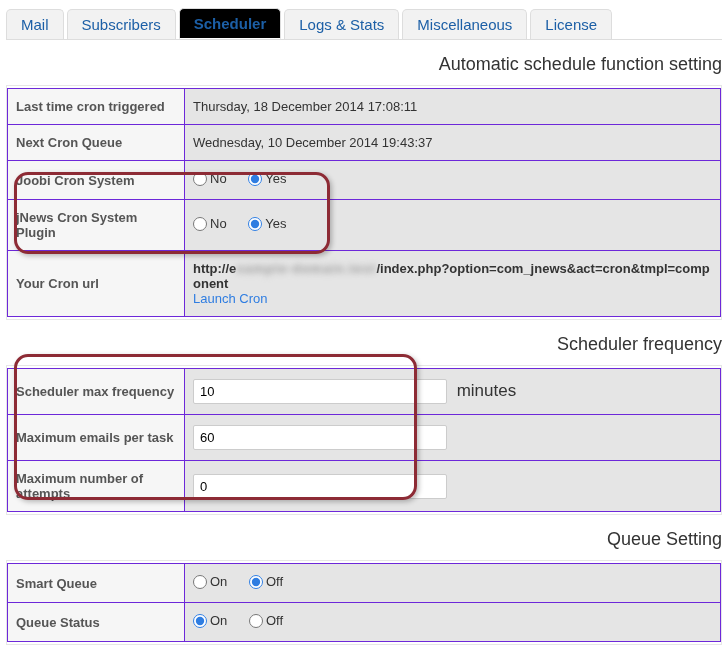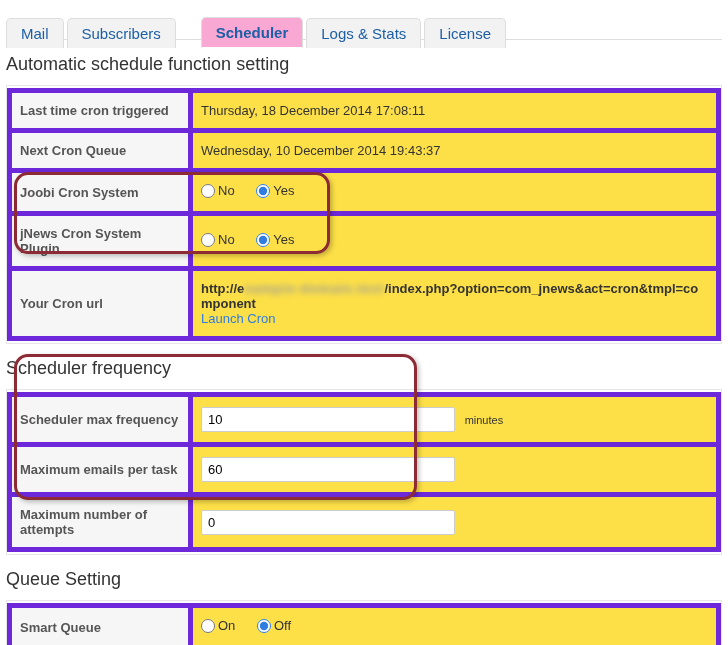--- a/index.html
+++ b/index.html
@@ -23,60 +23,60 @@
     padding: 6px 14px 6px;
     font-size: 15px;
     color: #1c5fa6;
     border: 1px solid #ddd;
     border-bottom: none;
     margin-right: 3px;
     border-top-left-radius: 5px;
     border-top-right-radius: 5px;
     background: #f2f2f2;
     position: relative;
-    top: 9px;
+    top: 0;
     cursor: pointer;
     white-space: nowrap;
   }
   .tab.active {
-    background: #f9a8d4;
+    background: #000000;
     border-bottom: 1px solid #fff;
     color: #1c5fa6;
     font-weight: 700;
-    margin-left: 22px;
   }
   .section-title {
     font-size: 18px;
     font-weight: 400;
     color: #333;
     margin: 14px 0 10px 0;
+    text-align: right;
   }
   .panel {
     border: 1px solid #e6e6e6;
     border-left: 1px solid #e6e6e6;
     padding: 2px 0;
   }
   table.settings {
     width: 100%;
     border-collapse: collapse;
   }
   table.settings td {
-    border: 5px solid #6d28d9;
+    border: 1px solid #6d28d9;
     padding: 10px 8px;
     vertical-align: middle;
     font-size: 13px;
   }
   table.settings td.label {
     width: 160px;
     background: #f6f6f6;
     color: #555;
     font-weight: 700;
   }
   table.settings td.value {
-    background: #fde047;
+    background: #e5e5e5;
   }
   .radio-row label {
     font-size: 13px;
     margin-right: 18px;
     display: inline-flex;
     align-items: flex-end;
     gap: 2px;
   }
   .radio-row input[type=radio]{
     accent-color: #2f7de1;
@@ -96,21 +96,21 @@
   }
   input.text {
     width: 254px;
     padding: 4px 6px;
     font-size: 13px;
     border: 1px solid #ccc;
     border-radius: 2px;
     box-sizing: border-box;
   }
   .hint {
-    font-size: 11px;
+    font-size: 17px;
     color: #333;
     margin-left: 6px;
   }
   
   .highlight-overlay {
     position: absolute;
     border: 3px solid #8d2b35;
     border-radius: 14px;
     pointer-events: none;
     box-shadow: 2px 2px 5px rgba(0,0,0,0.25);
@@ -129,20 +129,21 @@
 </head>
 <body>
 
 <div class="pos-rel">
 
   <div class="tabs">
     <div class="tab"><span>Mail</span></div>
     <div class="tab"><span>Subscribers</span></div>
     <div class="tab active"><span>Scheduler</span></div>
     <div class="tab"><span>Logs &amp; Stats</span></div>
+    <div class="tab"><span>Miscellaneous</span></div>
     <div class="tab"><span>License</span></div>
   </div>
 
   <div class="section-title">Automatic schedule function setting</div>
   <div class="panel">
     <table class="settings">
       <tbody>
           <tr>
         <td class="label">Last time cron triggered</td>
         <td class="value">Thursday, 18 December 2014 17:08:11</td>

